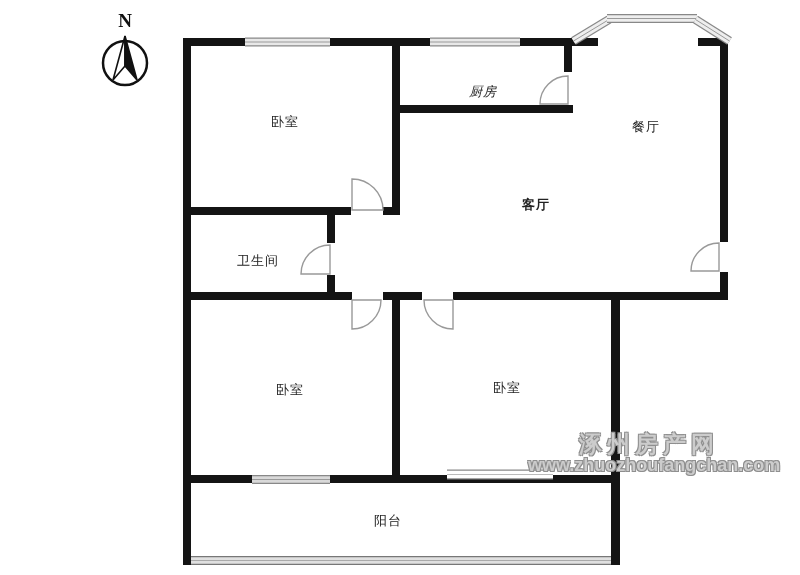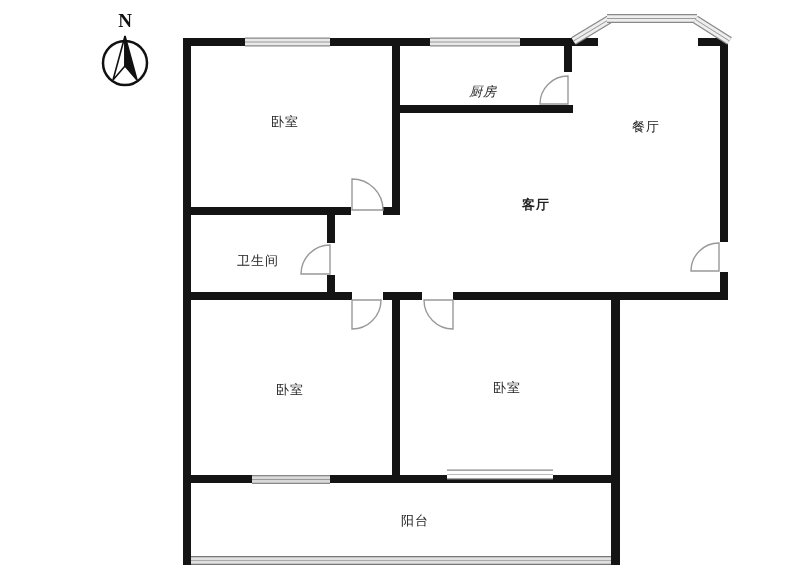--- a/index.html
+++ b/index.html
@@ -148,16 +148,20 @@
     </g>
   </svg>
 
   <div class="room-label" style="left:285px; top:122px;">卧室</div>
   <div class="room-label" style="left:483px; top:92px;font-style:italic;">厨房</div>
   <div class="room-label" style="left:646px; top:87px;margin-top:40px;">餐厅</div>
   <div class="room-label" style="left:536px; top:205px;font-weight:bold;">客厅</div>
   <div class="room-label" style="left:258px; top:261px;">卫生间</div>
   <div class="room-label" style="left:290px; top:390px;">卧室</div>
   <div class="room-label" style="left:507px; top:388px;">卧室</div>
-  <div class="room-label" style="left:388px; top:521px;margin-left:27px;">阳台</div>
+  <div class="room-label" style="left:388px; top:521px;">阳台</div>
 
+  <div id="watermark">
+    <div class="wm-line1">涿州房产网</div>
+    <div class="wm-line2">www.zhuozhoufangchan.com</div>
+  </div>
 
 </div>
 
 </body></html>

